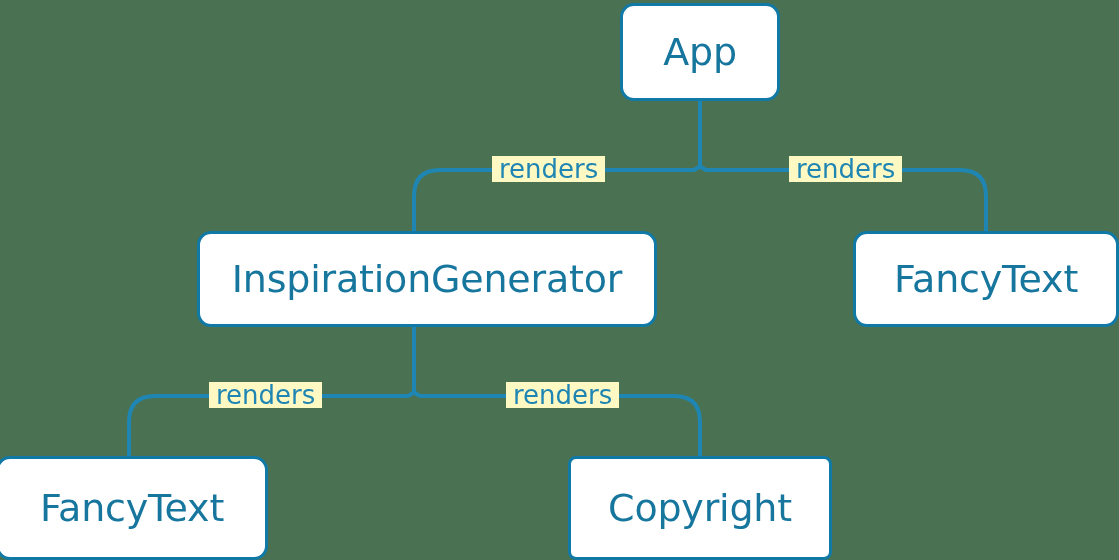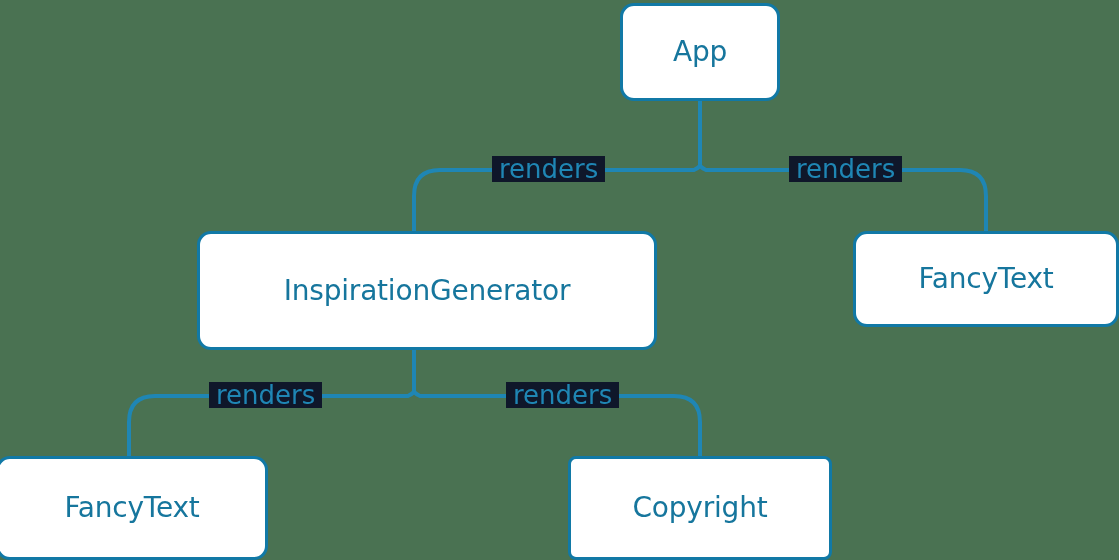--- a/index.html
+++ b/index.html
@@ -28,39 +28,39 @@
     background: #ffffff;
     border: 3px solid #1179a6;
     border-radius: 14px;
     display: flex;
     align-items: center;
     justify-content: center;
     z-index: 2;
   }
   .node-label {
     color: #16769d;
-    font-size: 28px;
+    font-size: 38px;
     line-height: 1;
     letter-spacing: -0.2px;
     white-space: nowrap;
   }
   .node-app        { left: 620px; top: 3px;   width: 160px; height: 98px; }
-  .node-inspgen    { left: 197px; top: 231px; width: 460px; height: 119px; }
+  .node-inspgen    { left: 197px; top: 231px; width: 460px; height: 96px; }
   .node-fancy-r    { left: 853px; top: 231px; width: 266px; height: 96px; border-right-width: 3px; }
   .node-fancy-bl   { left: -4px;  top: 456px; width: 272px; height: 104px; }
   .node-copyright  { left: 568px; top: 456px; width: 264px; height: 104px; border-radius: 8px; }
 
   .edge-label {
     position: absolute;
     color: #1f86b4;
     font-size: 26px;
     line-height: 1;
     white-space: nowrap;
     z-index: 3;
-    background: #0f172a;
+    background: #fef9c3;
     padding: 0 7px;
   }
   .lbl-app-left    { left: 492px; top: 156px; }
   .lbl-app-right   { left: 789px; top: 156px; }
   .lbl-ig-left     { left: 209px; top: 382px; }
   .lbl-ig-right    { left: 506px; top: 382px; }
 </style>
 </head>
 <body>
 

